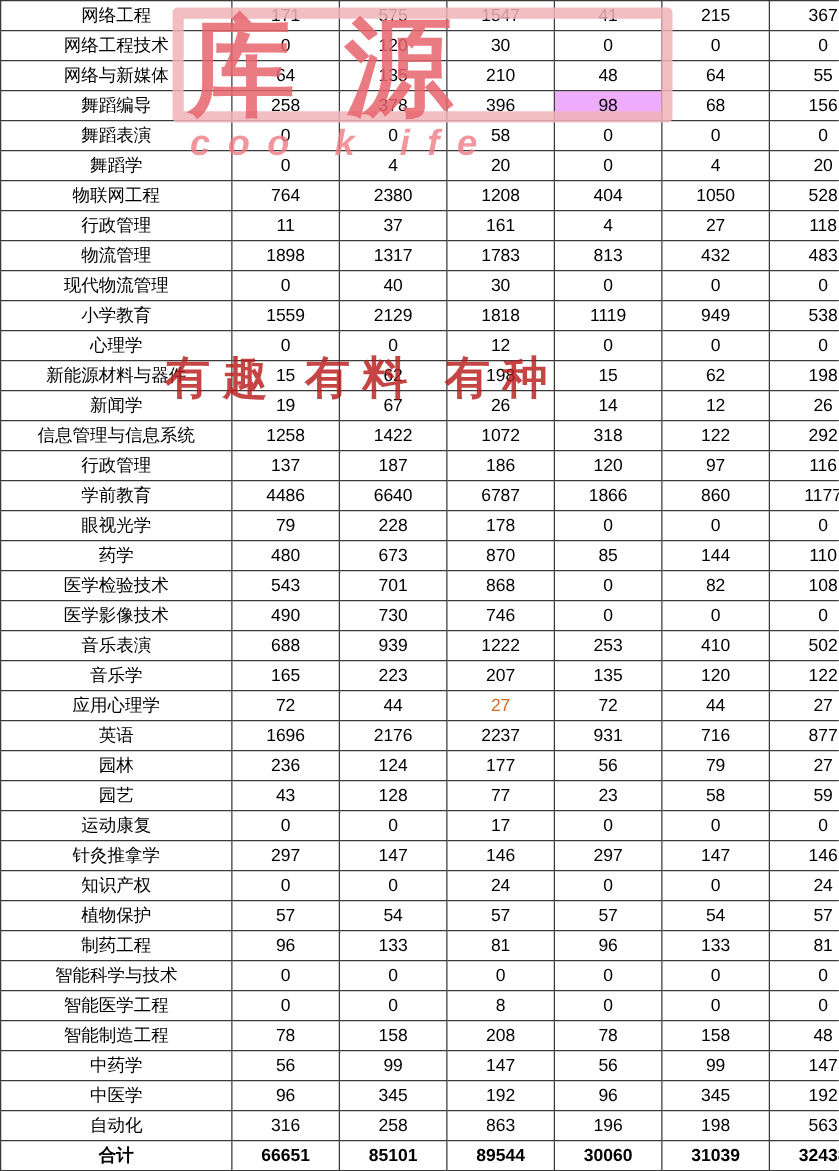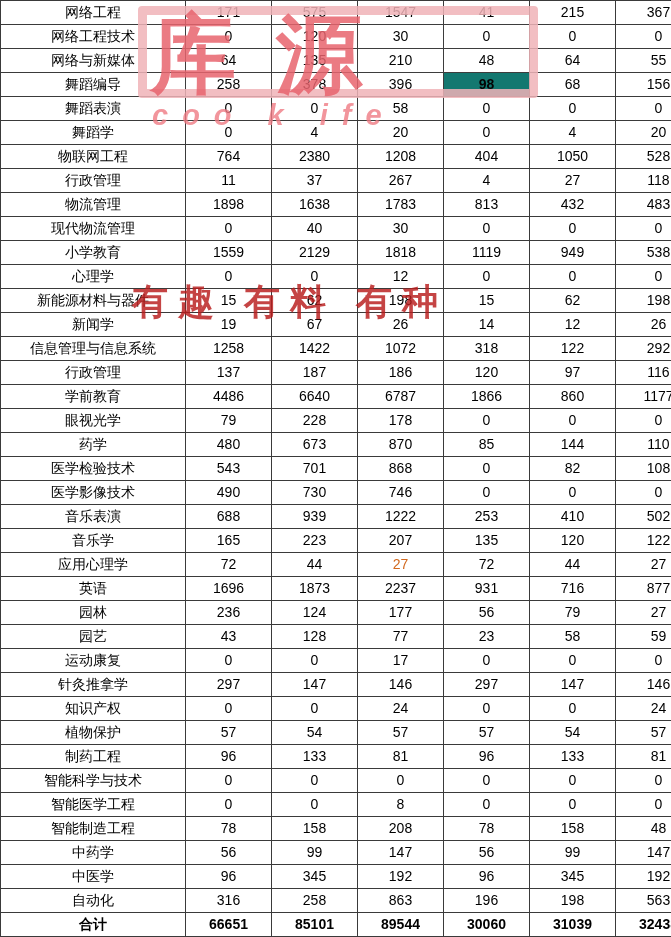--- a/index.html
+++ b/index.html
@@ -100,22 +100,21 @@
   }
   #wm-tag {
     left: 132px;
     top: 278px;
     font-size: 36px;
     letter-spacing: 10px;
     color: #b91c1c;
     opacity: 0.82;
   }
   .hl {
-    background: #0f766e;
-    font-weight: bold;
+    background: #f0abfc;
   }
   td.orange-text {
     color: #d2691e;
   }
 </style>
 </head>
 <body>
 
 <div id="table-wrap">
   <table class="data-table">
@@ -180,29 +179,29 @@
           <td class="num-cell">2380</td>
           <td class="num-cell">1208</td>
           <td class="num-cell">404</td>
           <td class="num-cell">1050</td>
           <td class="num-cell">528</td>
         </tr>
         <tr>
           <td class="name-cell">行政管理</td>
           <td class="num-cell">11</td>
           <td class="num-cell">37</td>
-          <td class="num-cell">267</td>
+          <td class="num-cell">161</td>
           <td class="num-cell">4</td>
           <td class="num-cell">27</td>
           <td class="num-cell">118</td>
         </tr>
         <tr>
           <td class="name-cell">物流管理</td>
           <td class="num-cell">1898</td>
-          <td class="num-cell">1638</td>
+          <td class="num-cell">1317</td>
           <td class="num-cell">1783</td>
           <td class="num-cell">813</td>
           <td class="num-cell">432</td>
           <td class="num-cell">483</td>
         </tr>
         <tr>
           <td class="name-cell">现代物流管理</td>
           <td class="num-cell">0</td>
           <td class="num-cell">40</td>
           <td class="num-cell">30</td>
@@ -332,21 +331,21 @@
           <td class="num-cell">72</td>
           <td class="num-cell">44</td>
           <td class="num-cell orange-text">27</td>
           <td class="num-cell">72</td>
           <td class="num-cell">44</td>
           <td class="num-cell">27</td>
         </tr>
         <tr>
           <td class="name-cell">英语</td>
           <td class="num-cell">1696</td>
-          <td class="num-cell">1873</td>
+          <td class="num-cell">2176</td>
           <td class="num-cell">2237</td>
           <td class="num-cell">931</td>
           <td class="num-cell">716</td>
           <td class="num-cell">877</td>
         </tr>
         <tr>
           <td class="name-cell">园林</td>
           <td class="num-cell">236</td>
           <td class="num-cell">124</td>
           <td class="num-cell">177</td>

